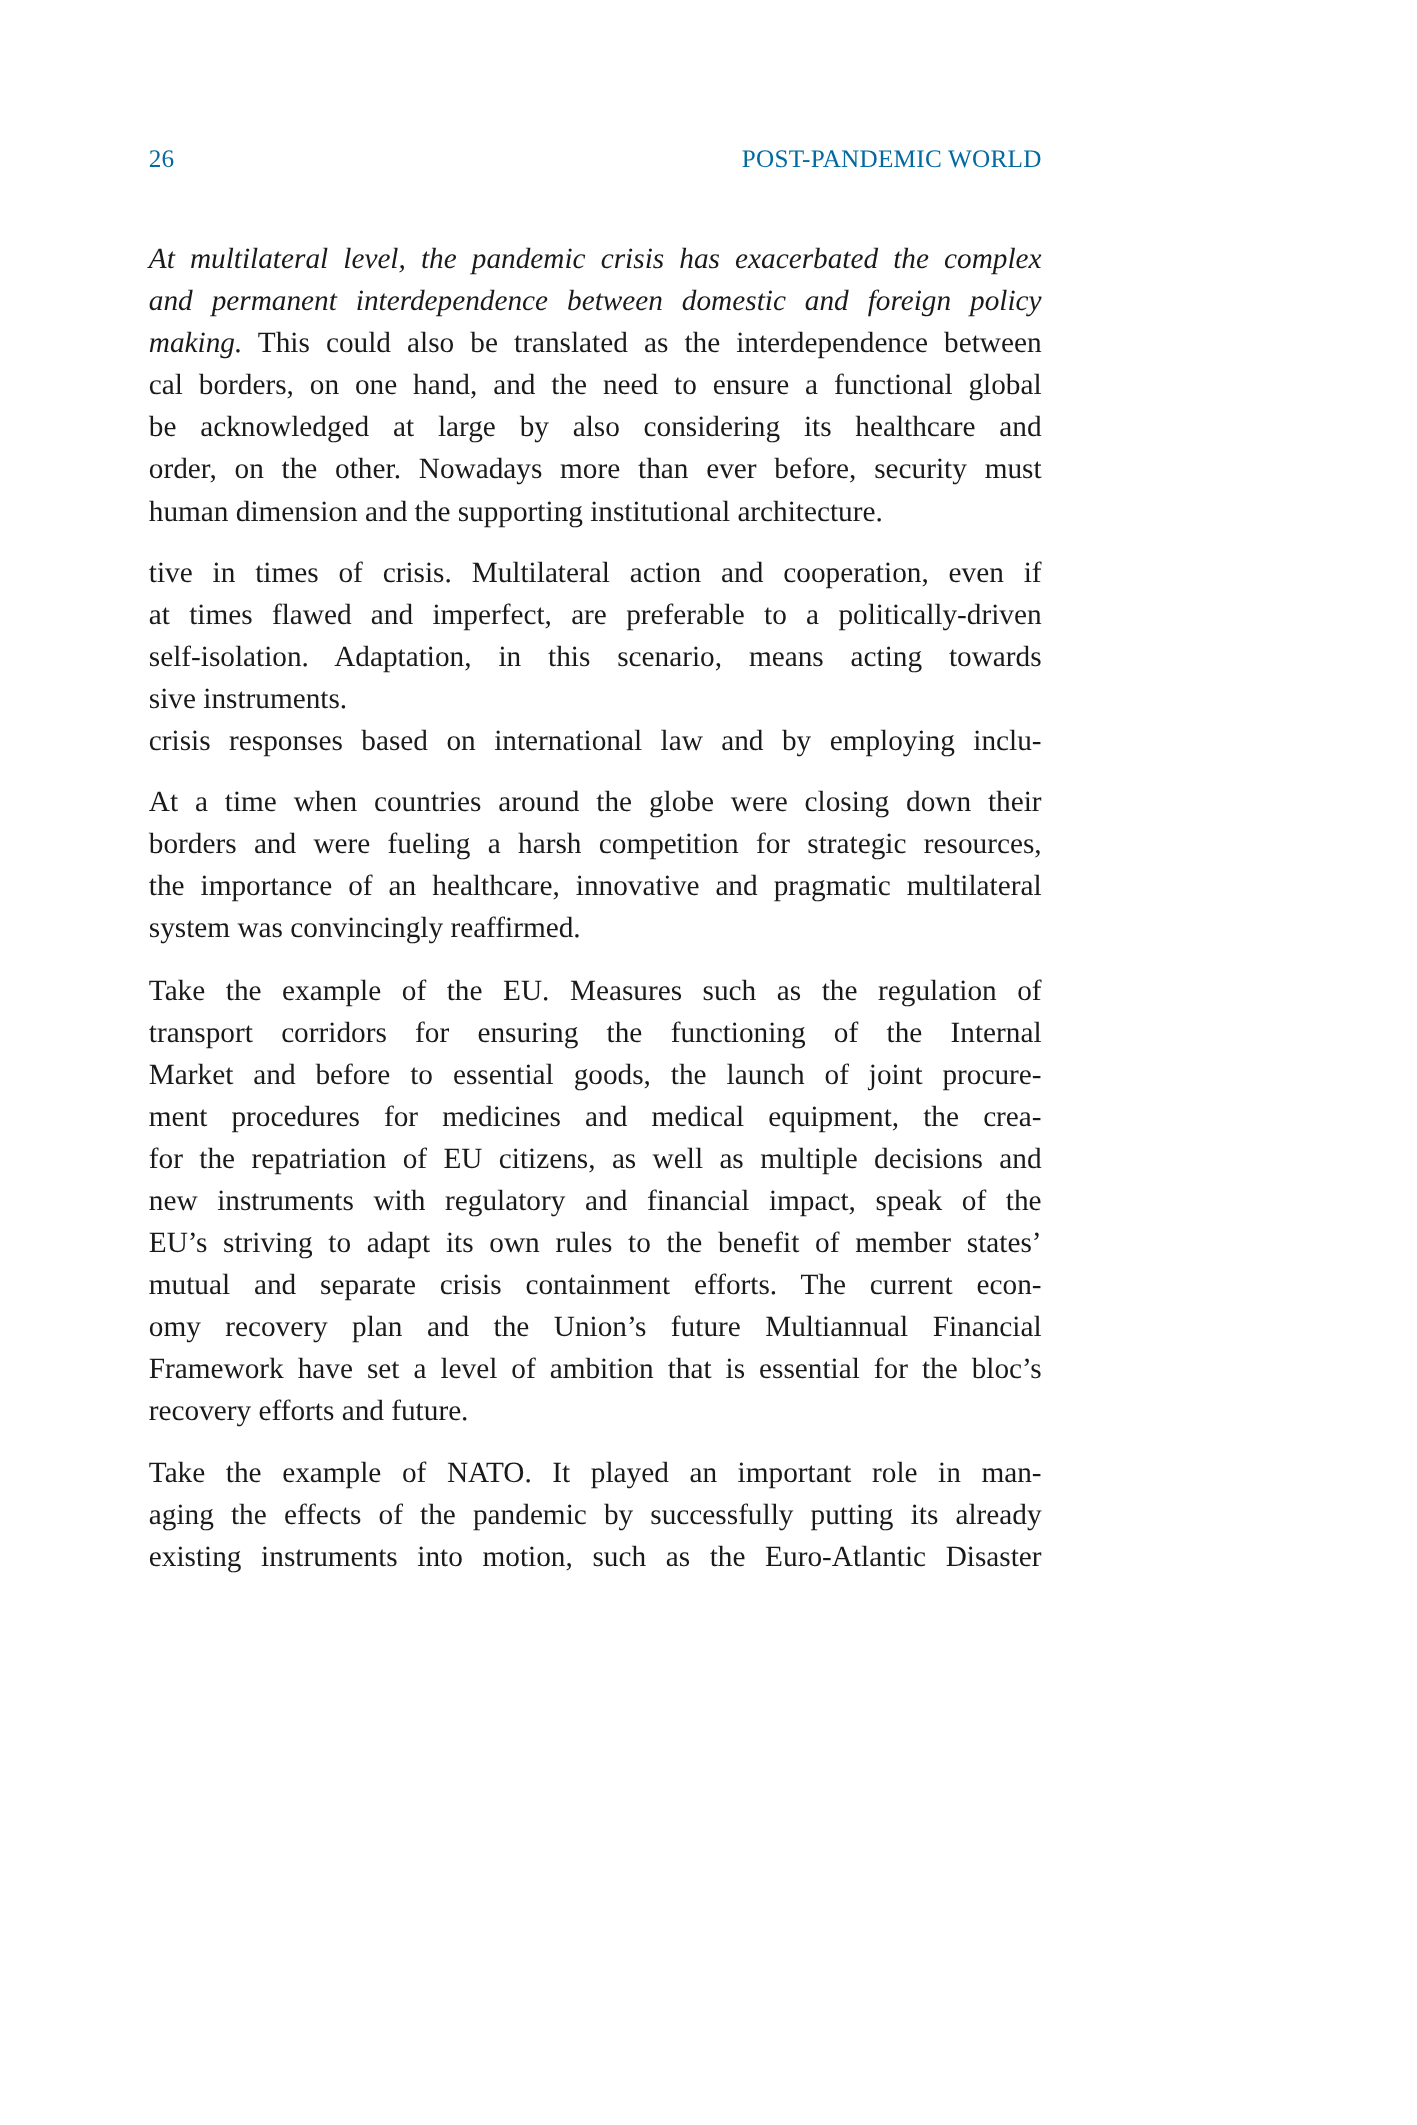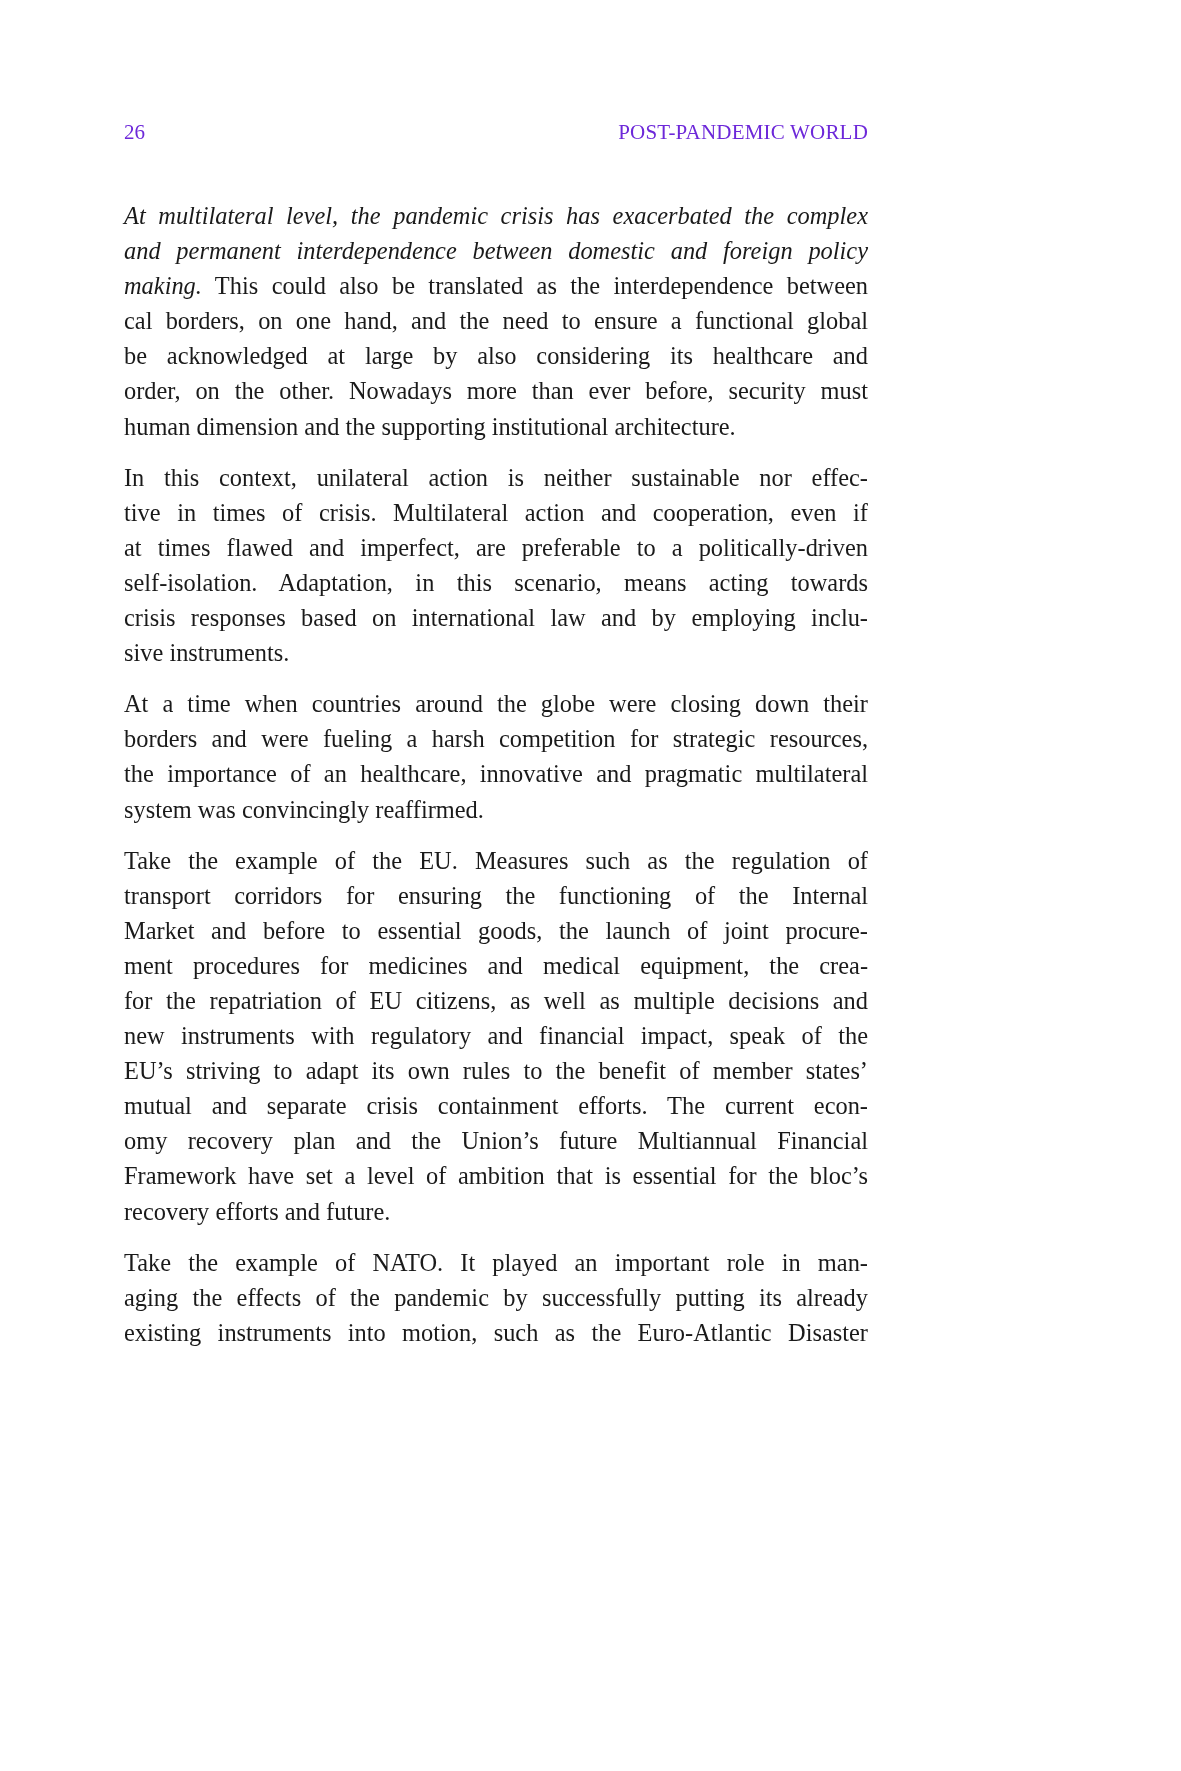--- a/index.html
+++ b/index.html
@@ -1,18 +1,18 @@
 <!DOCTYPE html>
 <html><head>
   <meta charset="utf-8">
   <style>
     html, body { margin: 0; padding: 0; background: #ffffff; }
     body { width: 1181px; height: 1771px; position: relative; overflow: hidden; }
     .page { position: absolute; left: 0; top: 0; width: 1181px; height: 1771px; background: #fff; color: #1a1a1a; font-family: "Liberation Serif", "DejaVu Serif", serif; }
-    .running-head { position: absolute; top: 119px; left: 124px; width: 744px; height: 26px; font-size: 21px; line-height: 26px; color: #6d28d9; }
+    .running-head { position: absolute; top: 119px; left: 124px; width: 744px; height: 26px; font-size: 21px; line-height: 26px; color: #0369a1; }
     .page-number { position: absolute; left: 0; top: 0; }
     .running-title { position: absolute; right: 0; top: 0; letter-spacing: 0.2px; }
     .body-text { position: absolute; left: 124px; top: 182px; width: 744px; font-size: 24.4px; }
     .para { margin: 16px 0 16px 0; }
     .line { display: block; height: 35.1px; line-height: 35.1px; white-space: nowrap; text-align: justify; text-align-last: justify; }
     .line.last { text-align-last: left; }
     .it { font-style: italic; }
   </style>
 </head>
 <body>
@@ -26,26 +26,25 @@
       <div class="para">
         <span class="line"><span class="it">At multilateral level, the pandemic crisis has exacerbated the complex</span></span>
         <span class="line"><span class="it">and permanent interdependence between domestic and foreign policy</span></span>
         <span class="line"><span class="it">making.</span><span> This could also be translated as the interdependence between</span></span>
         <span class="line"><span>cal borders, on one hand, and the need to ensure a functional global</span></span>
         <span class="line"><span>be acknowledged at large by also considering its healthcare and</span></span>
         <span class="line"><span>order, on the other. Nowadays more than ever before, security must</span></span>
         <span class="line last"><span>human dimension and the supporting institutional architecture.</span></span>
       </div>
       <div class="para">
-        <span class="line"><span>In this context, unilateral action is neither sustainable nor effec-</span></span>
         <span class="line"><span>tive in times of crisis. Multilateral action and cooperation, even if</span></span>
         <span class="line"><span>at times flawed and imperfect, are preferable to a politically-driven</span></span>
         <span class="line"><span>self-isolation. Adaptation, in this scenario, means acting towards</span></span>
+        <span class="line last"><span>sive instruments.</span></span>
         <span class="line"><span>crisis responses based on international law and by employing inclu-</span></span>
-        <span class="line last"><span>sive instruments.</span></span>
       </div>
       <div class="para">
         <span class="line"><span>At a time when countries around the globe were closing down their</span></span>
         <span class="line"><span>borders and were fueling a harsh competition for strategic resources,</span></span>
         <span class="line"><span>the importance of an healthcare, innovative and pragmatic multilateral</span></span>
         <span class="line last"><span>system was convincingly reaffirmed.</span></span>
       </div>
       <div class="para">
         <span class="line"><span>Take the example of the EU. Measures such as the regulation of</span></span>
         <span class="line"><span>transport corridors for ensuring the functioning of the Internal</span></span>

